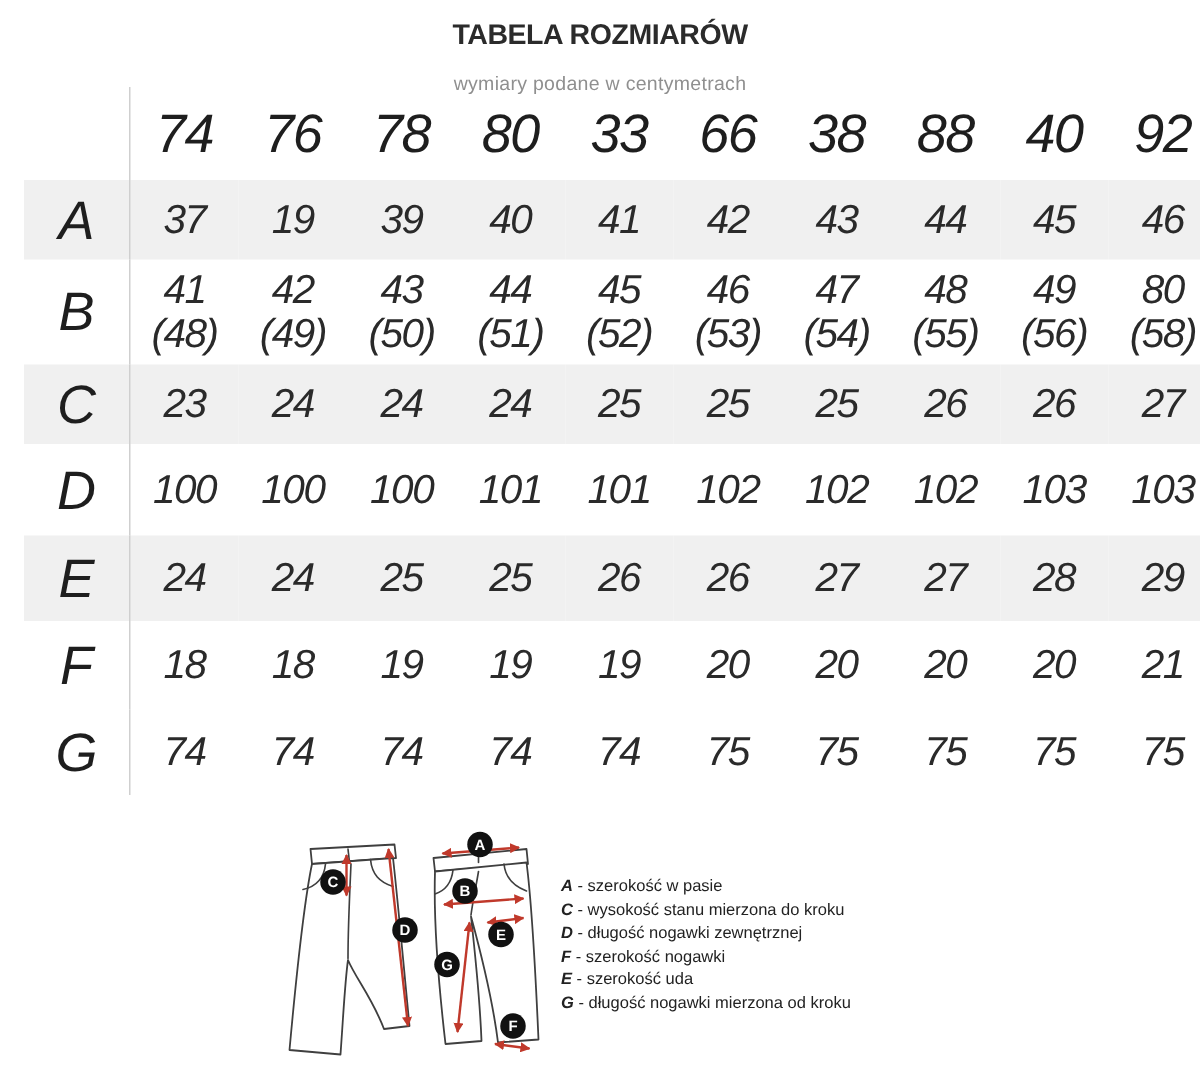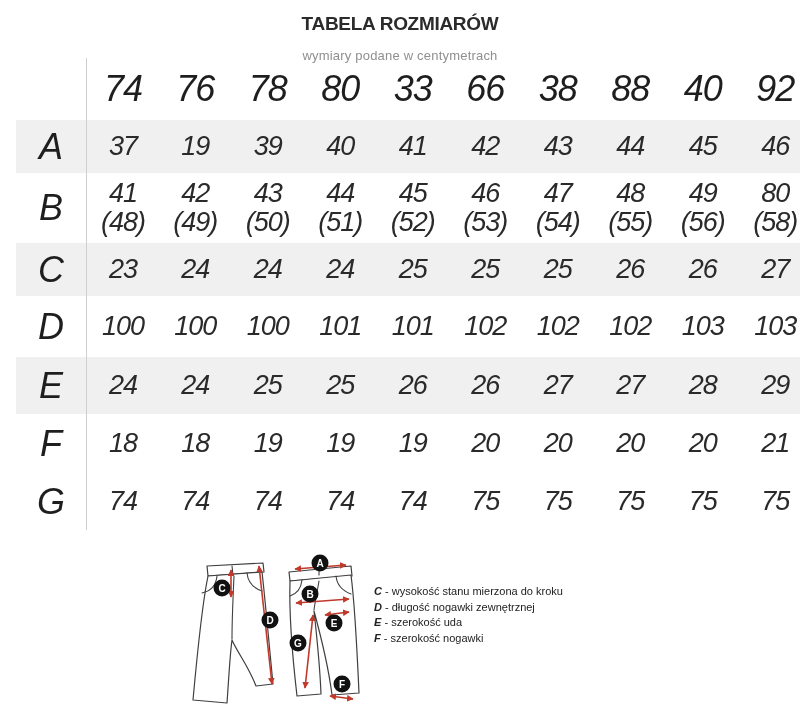--- a/index.html
+++ b/index.html
@@ -222,19 +222,21 @@
       <circle class="marker-dot" cx="113" cy="90" r="8.5"></circle>
       <text class="marker-letter" x="113" y="93.5">G</text>
     </g>
     <g>
       <circle class="marker-dot" cx="157" cy="131" r="8.5"></circle>
       <text class="marker-letter" x="157" y="134.5">F</text>
     </g>
   </svg>
 
   <div class="legend">
+      <div class="legend-item"><span class="lk">A</span><span> - </span><span>szerokość w pasie</span></div>
       <div class="legend-item"><span class="lk">C</span><span> - </span><span>wysokość stanu mierzona do kroku</span></div>
       <div class="legend-item"><span class="lk">D</span><span> - </span><span>długość nogawki zewnętrznej</span></div>
+      <div class="legend-item"><span class="lk">F</span><span> - </span><span>szerokość nogawki</span></div>
       <div class="legend-item"><span class="lk">E</span><span> - </span><span>szerokość uda</span></div>
-      <div class="legend-item"><span class="lk">F</span><span> - </span><span>szerokość nogawki</span></div>
+      <div class="legend-item"><span class="lk">G</span><span> - </span><span>długość nogawki mierzona od kroku</span></div>
     </div>
 
 </div>
 
 </body></html>

